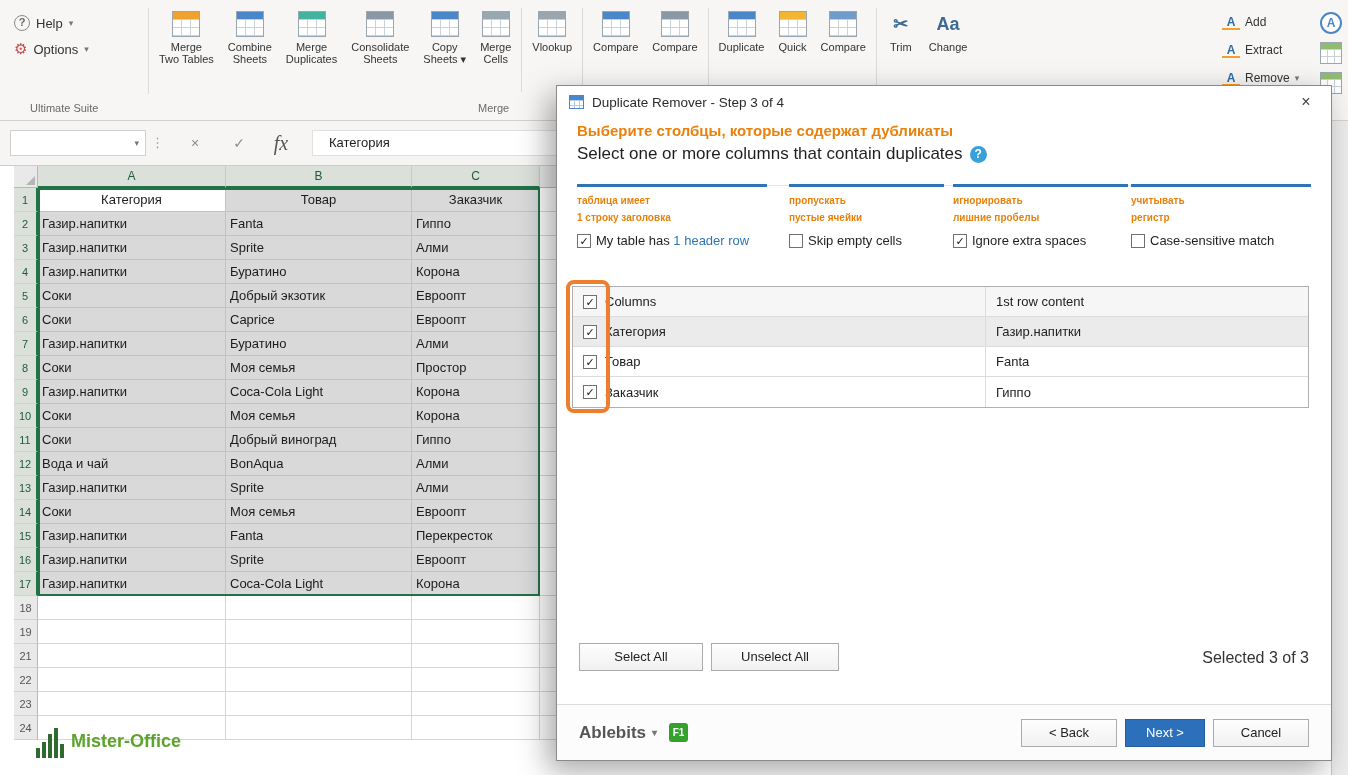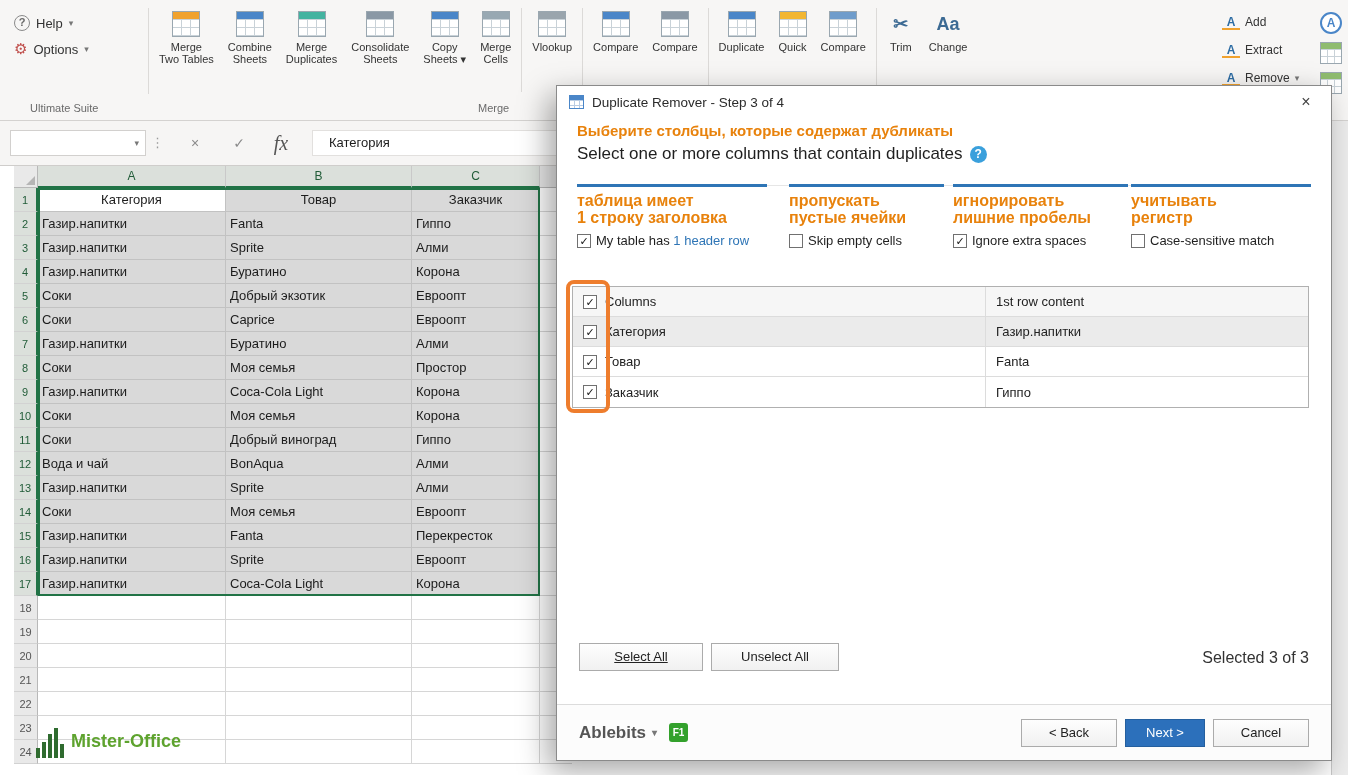--- a/index.html
+++ b/index.html
@@ -77,35 +77,35 @@
     background-image: linear-gradient(to bottom,#4a86c8 0 4px,rgba(0,0,0,0) 4px),
       repeating-linear-gradient(to right, rgba(0,0,0,0) 0 4px, #b9cce3 4px 5px),
       repeating-linear-gradient(to bottom, rgba(0,0,0,0) 0 4px, #b9cce3 4px 5px); }
   .dlg-close { margin-left:auto; font-size:16px; color:#444; width:26px; text-align:center; cursor:default; }
   .dlg-h-ru { position:absolute; left:20px; top:36px; font-size:15px; font-weight:bold; color:#e8820c; }
   .dlg-h-en { position:absolute; left:20px; top:58px; font-size:17px; color:#1f1f1f; display:flex; align-items:center; gap:7px; }
   .q-circle { width:17px; height:17px; border-radius:50%; background:#3aa0dc; color:#fff; font-size:12px; font-weight:bold; line-height:17px; text-align:center; }
   .dlg-sep { position:absolute; left:20px; right:24px; top:99px; border-top:1px solid #e6e6e6; }
   .opt-col { position:absolute; top:98px; border-top:3px solid #2e75b6; padding-top:5px; }
   .oc1{left:20px; width:190px} .oc2{left:232px; width:155px} .oc3{left:396px; width:175px} .oc4{left:574px; width:180px}
-  .ann { font-size:16px; font-weight:bold; color:#e8820c; line-height:17px; }
+  .ann { font-size:10px; font-weight:bold; color:#e8820c; line-height:17px; }
   .chk-line { margin-top:7px; font-size:13px; color:#1f1f1f; display:flex; align-items:center; gap:5px; white-space:nowrap; }
   .chk { display:inline-block; width:14px; height:14px; border:1px solid #707070; background:#fff; font-size:11px; line-height:13px; text-align:center; color:transparent; flex:0 0 auto; }
   .chk.checked { color:#111; }
   .blue { color:#2e75b6; }
   .dlg-table { position:absolute; left:15px; top:200px; width:737px; border:1px solid #b0b0b0; font-size:13px; }
   .trow { display:flex; align-items:center; height:30px; padding-left:10px; gap:8px; border-bottom:1px solid #dcdcdc; background:#fff; position:relative; }
   .trow:last-child { border-bottom:none; }
   .trow.head { background:#f6f6f6; }
   .trow.selrow { background:#ebebeb; }
   .tname { width:372px; white-space:nowrap; overflow:hidden; }
   .tcontent { border-left:1px solid #dcdcdc; align-self:stretch; display:flex; align-items:center; padding-left:10px; flex:1; }
   .hl-box { position:absolute; left:9px; top:194px; width:44px; height:133px; border:4px solid #ee7d2d; border-radius:8px; pointer-events:none; }
   .btn { display:inline-block; border:1px solid #ababab; background:linear-gradient(#fefefe,#f1f1f1); font-size:13px; color:#222; text-align:center; height:28px; line-height:26px; cursor:default; }
-  .sel-all { position:absolute; left:22px; top:557px; width:124px;text-decoration:underline; }
+  .sel-all { position:absolute; left:22px; top:557px; width:124px; }
   .unsel-all { position:absolute; left:154px; top:557px; width:128px; }
   .sel-info { position:absolute; right:22px; top:563px; font-size:16px; color:#333; }
   .dlg-footer { position:absolute; left:0; right:0; bottom:0; height:56px; border-top:1px solid #dcdcdc; background:#fcfcfc; display:flex; align-items:center; padding:0 22px; }
   .brand { font-size:17px; font-weight:bold; color:#555; display:flex; align-items:center; gap:6px; }
   .brand .chev { font-size:10px; }
   .f1-badge { width:19px; height:19px; background:#33a12c; border-radius:3px; color:#fff; font-size:10px; font-weight:bold; line-height:19px; text-align:center; margin-left:6px; }
   .foot-btns { margin-left:auto; display:flex; gap:8px; }
   .foot-btns .btn { width:96px; }
   .btn.primary { background:#2c70bb; border-color:#245f9e; color:#fff; width:80px; }
 </style>
@@ -354,27 +354,20 @@
       </div>
       <div class="grow">
         <div class="rnum">18</div>
         <div class="cell c0"></div>
         <div class="cell c1"></div>
         <div class="cell c2"></div>
         <div class="cell cx"></div>
       </div>
       <div class="grow">
         <div class="rnum">19</div>
-        <div class="cell c0"></div>
-        <div class="cell c1"></div>
-        <div class="cell c2"></div>
-        <div class="cell cx"></div>
-      </div>
-      <div class="grow">
-        <div class="rnum">20</div>
         <div class="cell c0"></div>
         <div class="cell c1"></div>
         <div class="cell c2"></div>
         <div class="cell cx"></div>
       </div>
       <div class="grow">
         <div class="rnum">21</div>
         <div class="cell c0"></div>
         <div class="cell c1"></div>
         <div class="cell c2"></div>

